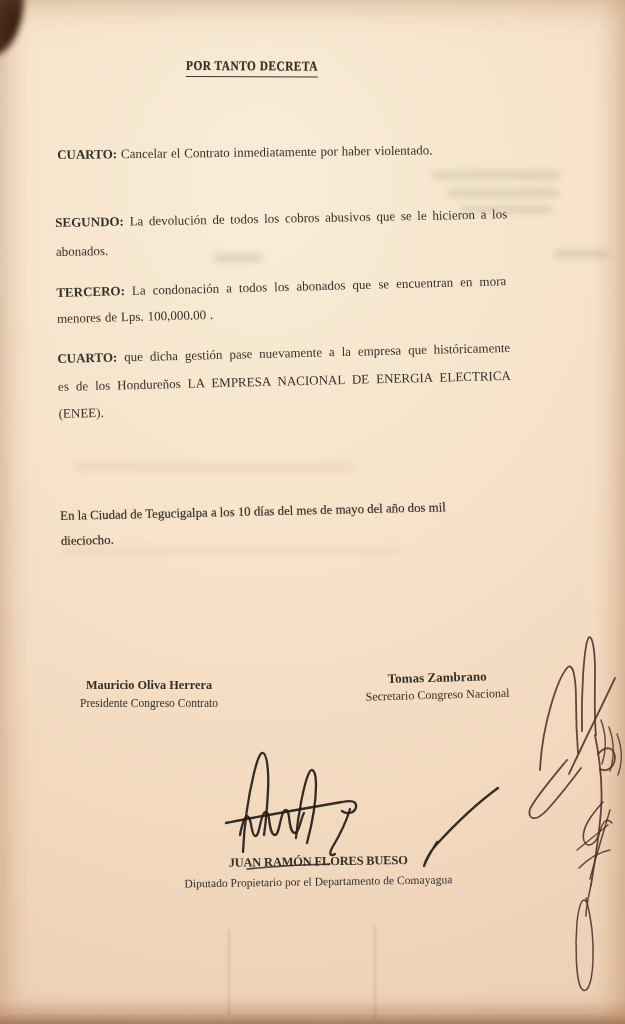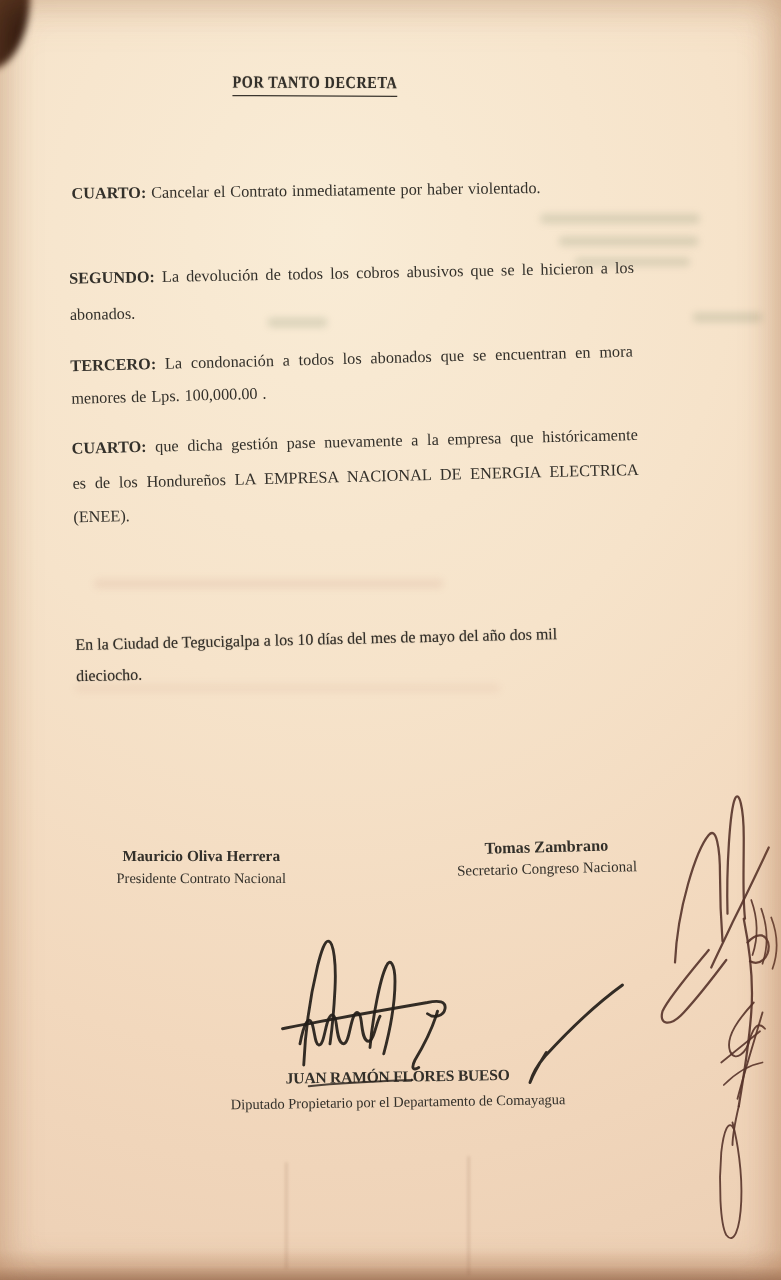--- a/index.html
+++ b/index.html
@@ -26,21 +26,21 @@
          transform:scaleX(.84) rotate(.2deg);transform-origin:left top;
          border-bottom:1.6px solid #3a352e;padding-bottom:2px;}
   #art-primero{left:57px;top:145px;line-height:20px;transform:rotate(-.7deg);}
   #art-segundo{left:55px;top:209px;width:452px;line-height:28.5px;transform:rotate(-1.1deg);}
   #art-tercero{left:56px;top:280px;width:450px;line-height:26px;transform:rotate(-1.5deg);}
   #art-cuarto{left:57px;top:345px;width:453px;line-height:27.5px;transform:rotate(-1.4deg);}
   #dateline{left:60px;top:504px;font-size:12.8px;line-height:24.5px;transform:rotate(-1.3deg);transform-origin:left top;}
 
   .signer{position:absolute;text-align:center;transform-origin:left top;}
   .signer .nm{font-weight:bold;}
-  #signer-left{left:68px;top:677px;width:162px;margin-left:12px;}
+  #signer-left{left:68px;top:677px;width:162px;}
   #signer-left .nm{font-size:12.3px;line-height:16px;}
   #signer-left .tt{font-size:11.5px;line-height:16px;margin-top:2px;}
   #signer-right{left:352px;top:672px;width:170px;transform:rotate(-1.5deg);}
   #signer-right .nm{font-size:13px;line-height:16px;}
   #signer-right .tt{font-size:12px;line-height:16px;margin-top:1px;}
   #deputy{left:152px;top:855px;width:332px;text-align:center;transform:rotate(-.9deg);transform-origin:left top;}
   #deputy .nm{font-size:12.5px;font-weight:bold;letter-spacing:-.2px;line-height:19px;}
   #deputy .tt{font-size:11.6px;line-height:17px;margin-top:2px;}
 
   .sig{position:absolute;}
@@ -99,21 +99,21 @@
     <div class="ln">(ENEE).</div>
   </div>
 
   <div class="txt" id="dateline">
     <div class="ln">En la Ciudad de Tegucigalpa a los 10 días del mes de mayo del año dos mil</div>
     <div class="ln">dieciocho.</div>
   </div>
 
   <div class="signer" id="signer-left">
     <div class="nm">Mauricio Oliva Herrera</div>
-    <div class="tt">Presidente Contrato Nacional</div>
+    <div class="tt">Presidente Congreso Contrato</div>
   </div>
 
   <div class="signer" id="signer-right">
     <div class="nm">Tomas Zambrano</div>
     <div class="tt">Secretario Congreso Nacional</div>
   </div>
 
   <div class="signer" id="deputy">
     <div class="nm">JUAN RAMÓN FLORES BUESO</div>
     <div class="tt">Diputado Propietario por el Departamento de Comayagua</div>

